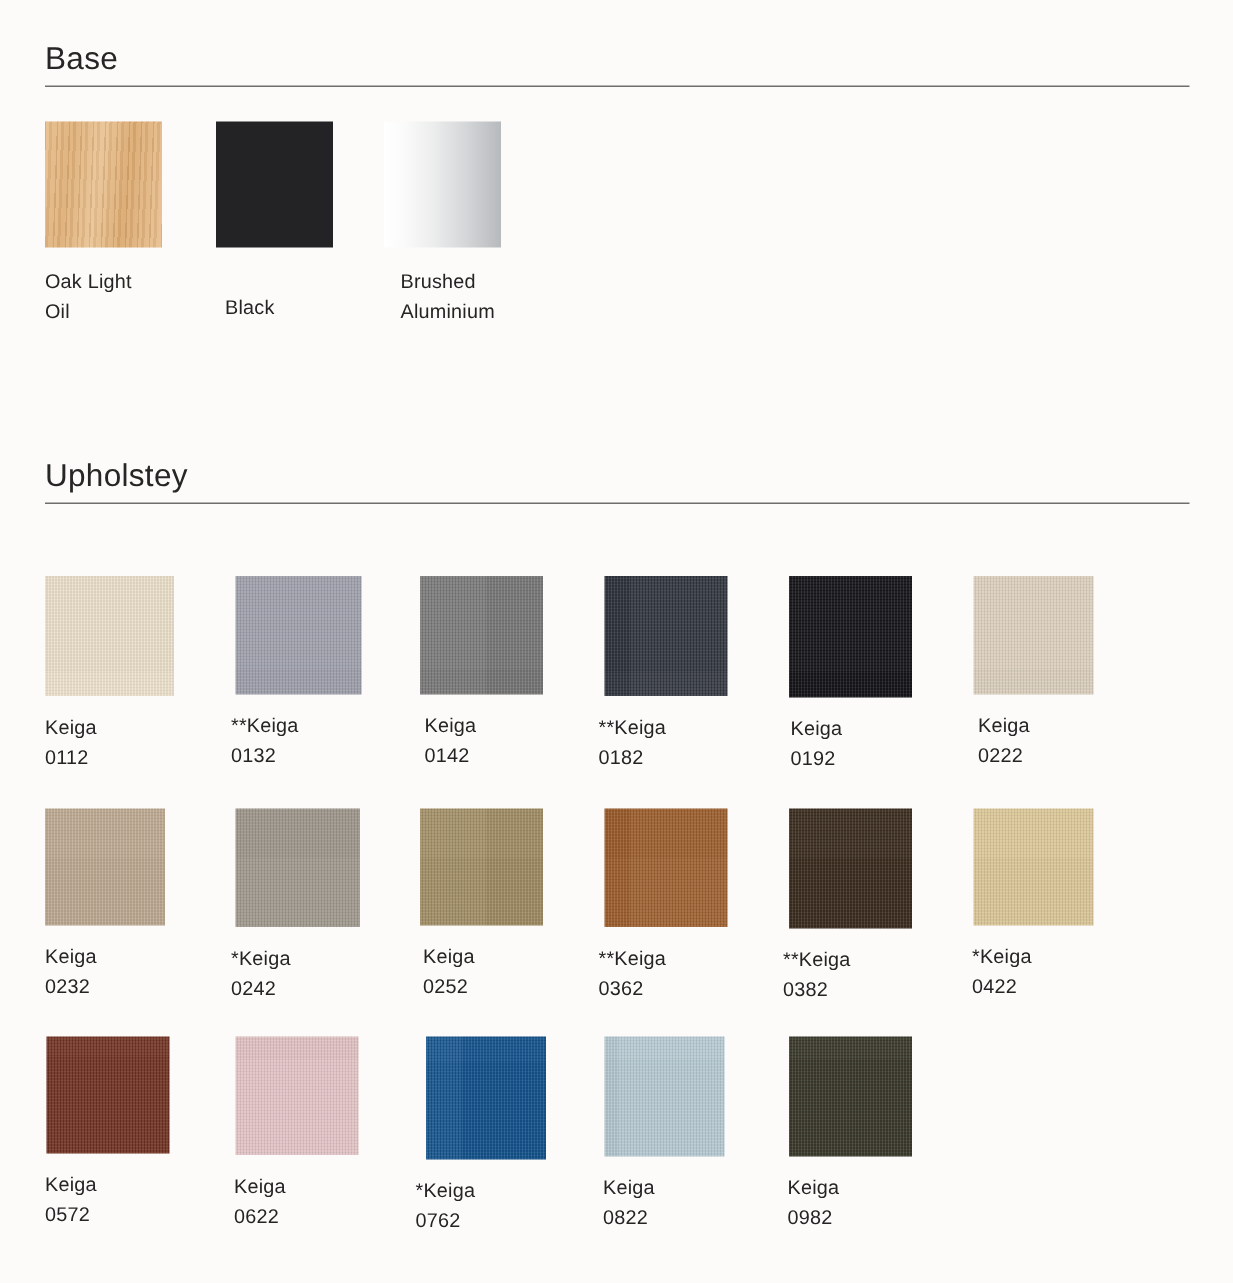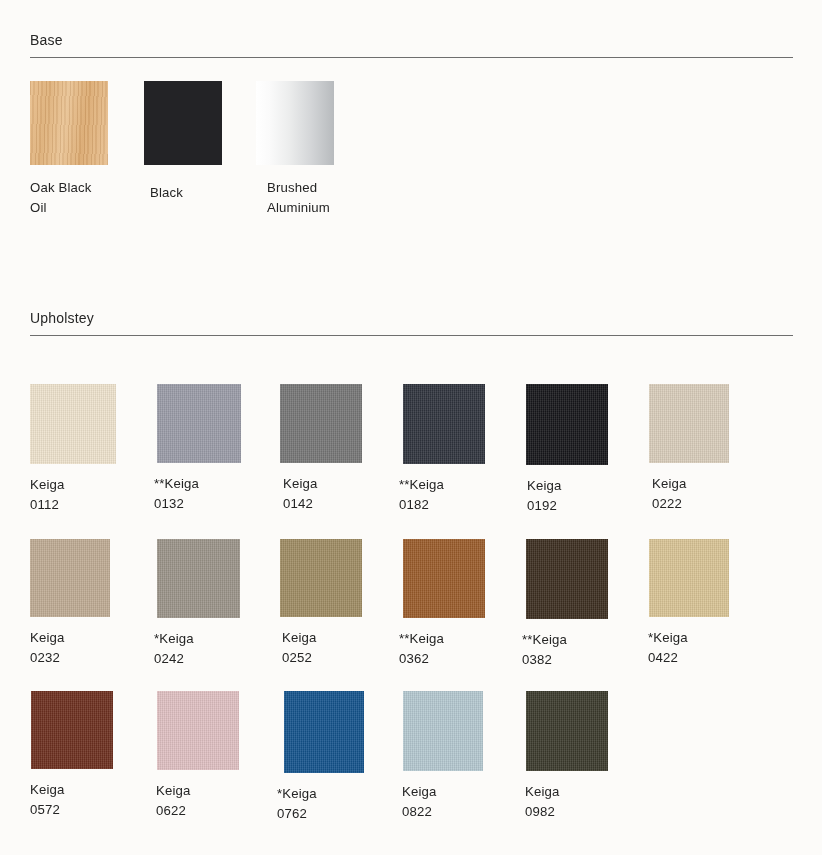--- a/index.html
+++ b/index.html
@@ -24,21 +24,21 @@
   
   .section {
     position: absolute;
     left: 0;
     width: 822px;
   }
   .section-head {
     padding: 0 30px 0 30px;
   }
   .section-title {
-    font-size: 14px;
+    font-size: 21px;
     font-weight: 400;
     letter-spacing: 0.2px;
     color: #262626;
     line-height: 20px;
     margin: 0 0 7px 0;
     white-space: nowrap;
   }
   .section-rule {
     height: 1px;
     background: #6e6e6e;
@@ -71,21 +71,21 @@
     letter-spacing: 0.15px;
     white-space: pre-line;
     font-weight: 400;
   }
 
   
   .base-grid .swatch-cell { width: 112px; }
   .base-grid .swatch-chip { width: 78px; height: 84px; }
   .base-grid .swatch-label { margin-top: 13px; }
   .base-grid .cell-black .swatch-chip { margin-left: 2px; }
-  .base-grid .cell-black .swatch-label { margin-left: 8px; margin-top: 18px; }
+  .base-grid .cell-black .swatch-label { margin-left: 8px; margin-top: 30px; }
   .base-grid .cell-alu .swatch-chip { margin-left: 2px; }
   .base-grid .cell-alu .swatch-label { margin-left: 13px; margin-top: 13px; }
 
   
   .uph-row { display: flex; }
   .uph-row .swatch-chip { width: 86px; height: 80px; }
   .uph-row .swatch-label { margin-top: 11px; }
 
   
   .n-r1c2 .swatch-chip { width: 84px; height: 79px; margin-left: 4px; }
@@ -158,21 +158,21 @@
   <div class="section" style="top:30px;">
     <div class="section-head">
       <div class="section-title">Base</div>
       <div class="section-rule"></div>
     </div>
 
     <div class="swatch-grid base-grid" style="margin-top:23px;">
 
       <div class="swatch-cell cell-oak">
         <span class="swatch-chip tex-wood" style="background:linear-gradient(96deg,#e6bd8d 0%,#dcae78 22%,#e8c396 45%,#d9a870 68%,#e7c093 100%);"></span>
-        <span class="swatch-label">Oak Black
+        <span class="swatch-label">Oak Light
 Oil</span>
       </div>
 
       <div class="swatch-cell cell-black">
         <span class="swatch-chip" style="background:#232326;"></span>
         <span class="swatch-label">Black</span>
       </div>
 
       <div class="swatch-cell cell-alu">
         <span class="swatch-chip" style="background:linear-gradient(90deg,#ffffff 0%,#fafafa 18%,#eceded 42%,#d4d6d8 70%,#b7babd 100%);"></span>

